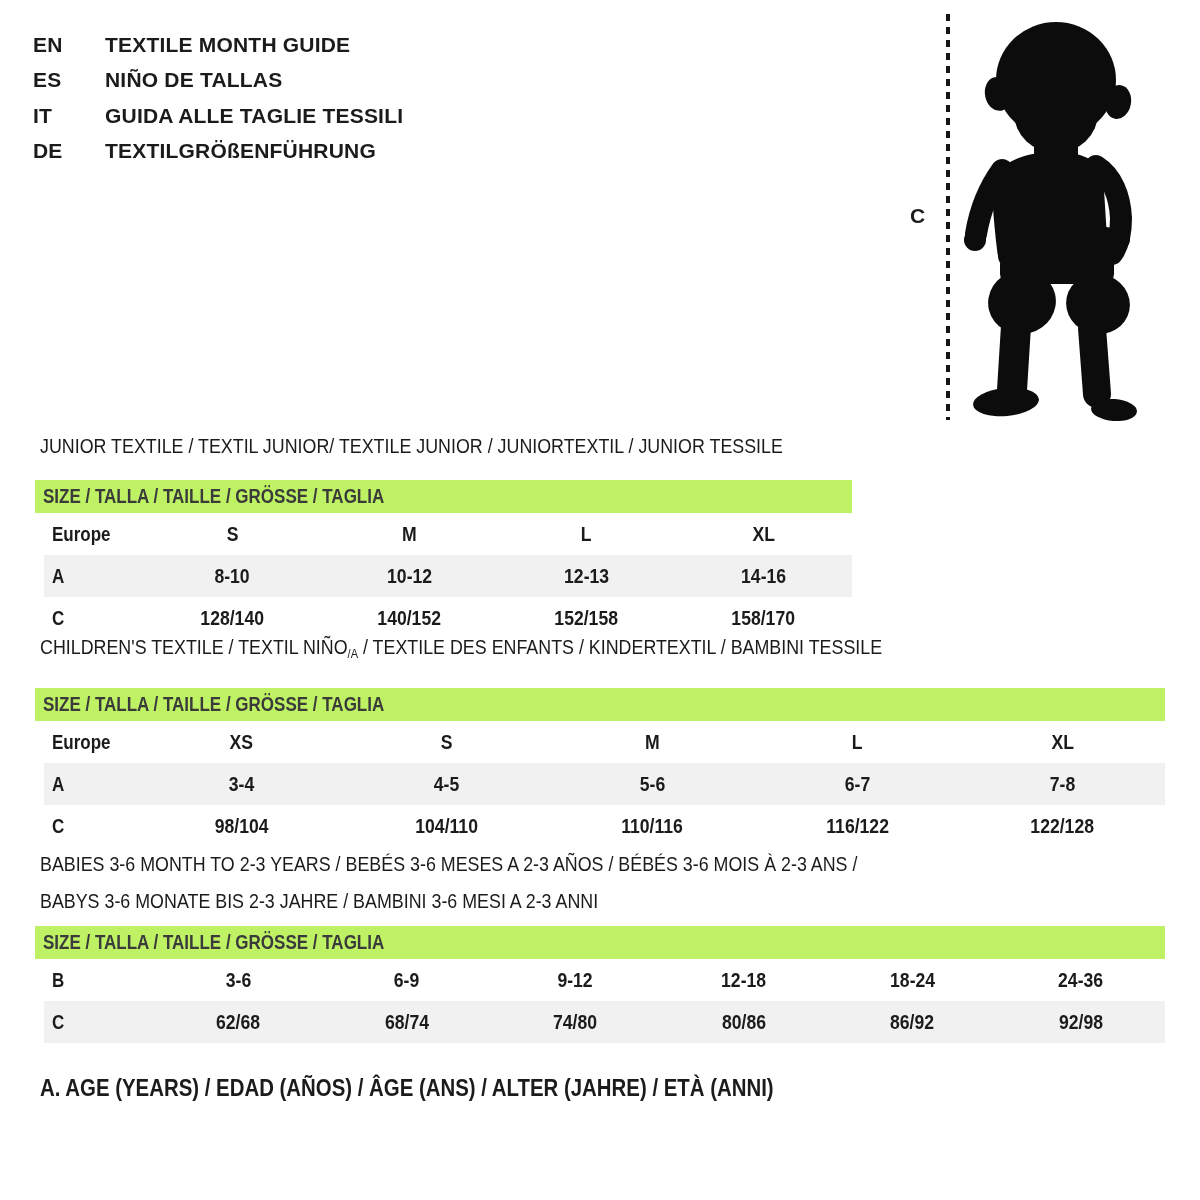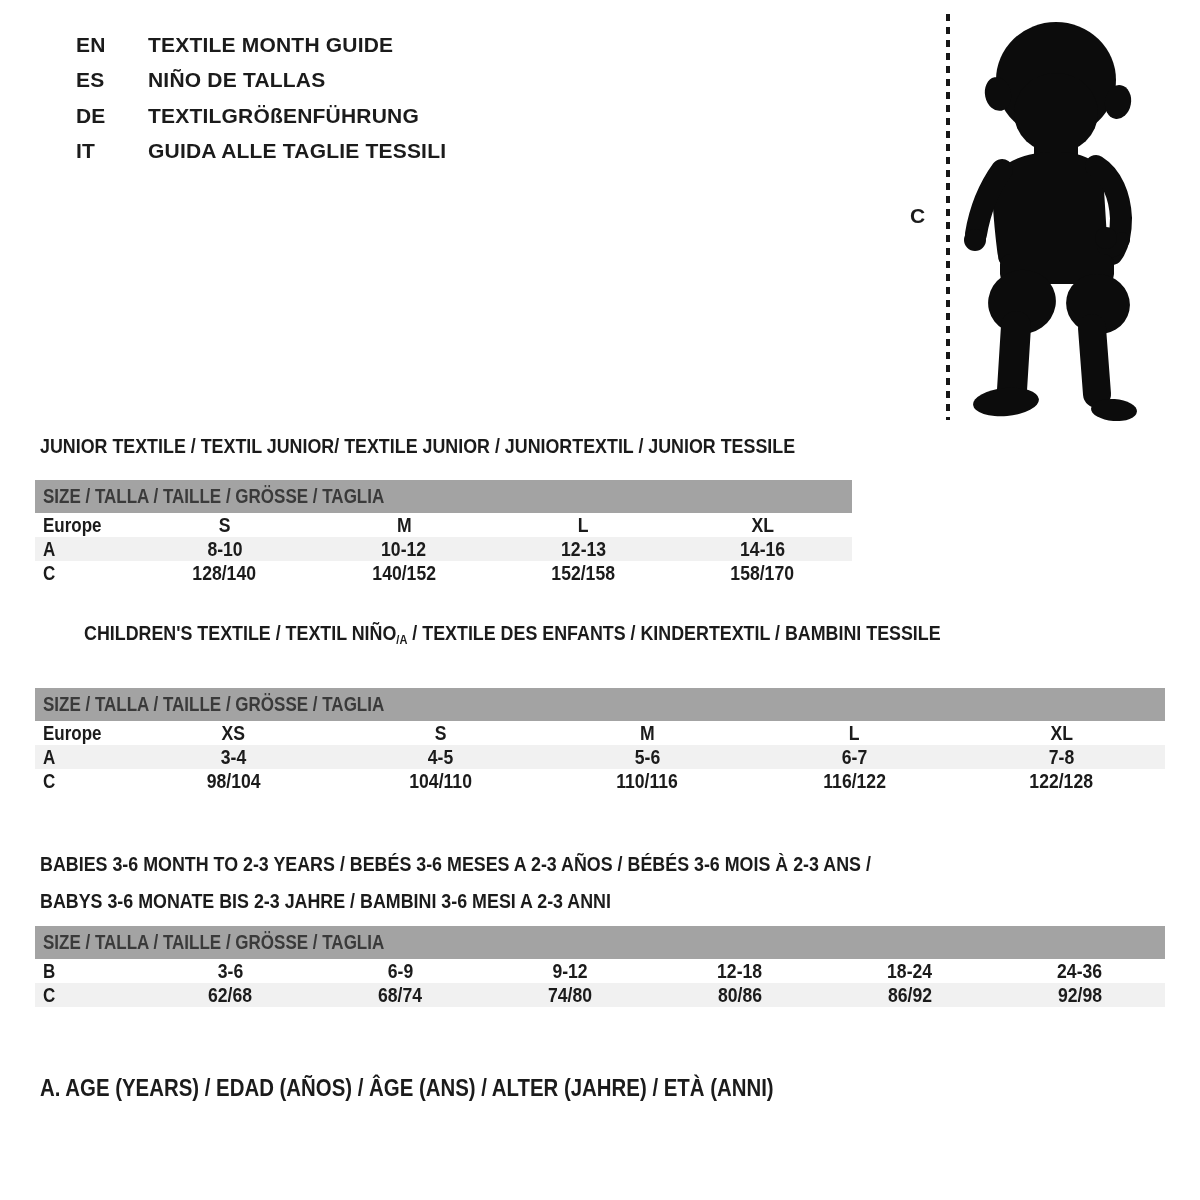--- a/index.html
+++ b/index.html
@@ -10,41 +10,41 @@
   }
   .abs{position:absolute;}
 
   
   .cond{display:inline-block;transform:scaleX(.85);transform-origin:0 50%;white-space:nowrap;}
   .cellv{display:inline-block;transform:scaleX(.88);transform-origin:50% 50%;white-space:nowrap;}
 
   
   .lang-list{left:33px;top:27px;}
   .lang-row{display:flex;height:35.5px;align-items:center;font-size:21px;font-weight:700;letter-spacing:.2px;}
-  .lang-code{width:72px;margin-left:43px;}
+  .lang-code{width:72px;}
 
   
   .dash-line{left:946px;top:14px;width:4px;height:406px;
     background-image:repeating-linear-gradient(to bottom,#161616 0,#161616 7px,transparent 7px,transparent 13px);}
   .c-label{left:910px;top:204px;font-size:21px;font-weight:700;}
   .silhouette{left:958px;top:10px;}
 
   
-  .sec-title{position:absolute;left:40px;font-size:21px;font-weight:700;white-space:nowrap;}
+  .sec-title{position:absolute;left:40px;font-size:21px;font-weight:400;white-space:nowrap;}
   .two-line div{line-height:36.5px;}
   .sub-a{font-size:13px;vertical-align:-4px;}
 
   
   .size-table{position:absolute;left:35px;}
   .t-junior{width:817px;}
   .t-children{width:1130px;}
   .t-babies{width:1130px;}
-  .size-bar{height:33px;background:#a3a3a3;display:flex;align-items:center;padding-left:8px;
+  .size-bar{height:33px;background:#bef264;display:flex;align-items:center;padding-left:8px;
     font-size:20px;font-weight:700;color:#3a3a3a;box-sizing:border-box;}
-  .trow{display:flex;height:24px;align-items:center;font-size:20px;font-weight:700;}
+  .trow{display:flex;height:42px;align-items:center;font-size:20px;font-weight:700;margin-left:9px;}
   .size-table > .trow:nth-child(3){background:#f1f1f1;}
   .tlabel{padding-left:8px;box-sizing:content-box;}
   .t-junior .tlabel{width:92px;}
   .t-children .tlabel{width:87px;}
   .t-babies .tlabel{width:102px;}
   .tcell{flex:1;text-align:center;}
 
   
   .legend{left:40px;top:1070px;font-size:24px;font-weight:700;}
   .legend-line{line-height:36px;white-space:nowrap;}
@@ -57,26 +57,26 @@
   <div class="abs lang-list" id="langList">
       <div class="lang-row">
         <span class="lang-code">EN</span>
         <span class="lang-title">TEXTILE MONTH GUIDE</span>
       </div>
       <div class="lang-row">
         <span class="lang-code">ES</span>
         <span class="lang-title">NIÑO DE TALLAS</span>
       </div>
       <div class="lang-row">
+        <span class="lang-code">IT</span>
+        <span class="lang-title">GUIDA ALLE TAGLIE TESSILI</span>
+      </div>
+      <div class="lang-row">
         <span class="lang-code">DE</span>
         <span class="lang-title">TEXTILGRÖßENFÜHRUNG</span>
-      </div>
-      <div class="lang-row">
-        <span class="lang-code">IT</span>
-        <span class="lang-title">GUIDA ALLE TAGLIE TESSILI</span>
       </div>
     </div>
 
   <div class="abs dash-line"></div>
   <div class="abs c-label">C</div>
   <svg class="abs silhouette" width="184" height="412" viewBox="0 0 184 412" aria-hidden="true">
     <g fill="#0c0c0c" stroke="none">
 
       <ellipse cx="98" cy="70" rx="60" ry="58"></ellipse>
       <ellipse cx="98" cy="103" rx="42" ry="40"></ellipse>
@@ -128,21 +128,21 @@
       </div>
       <div class="trow">
         <div class="tlabel"><span class="cond">C</span></div>
         <div class="tcell"><span class="cellv">128/140</span></div>
         <div class="tcell"><span class="cellv">140/152</span></div>
         <div class="tcell"><span class="cellv">152/158</span></div>
         <div class="tcell"><span class="cellv">158/170</span></div>
       </div>
     </div>
 
-  <div class="sec-title" style="top:621px;margin-left:44px;">
+  <div class="sec-title" style="top:635px;">
     <span class="cond"><span>CHILDREN'S TEXTILE / TEXTIL NIÑO</span><span class="sub-a">/A</span><span> / TEXTILE DES ENFANTS / KINDERTEXTIL / BAMBINI TESSILE</span></span>
   </div>
   <div class="size-table t-children" style="top:688px;" id="childrenTable">
     <div class="size-bar">
       <span class="cond">SIZE / TALLA / TAILLE / GRÖSSE / TAGLIA</span>
     </div>
   <div class="trow">
         <div class="tlabel"><span class="cond">Europe</span></div>
         <div class="tcell"><span class="cellv">XS</span></div>
         <div class="tcell"><span class="cellv">S</span></div>

